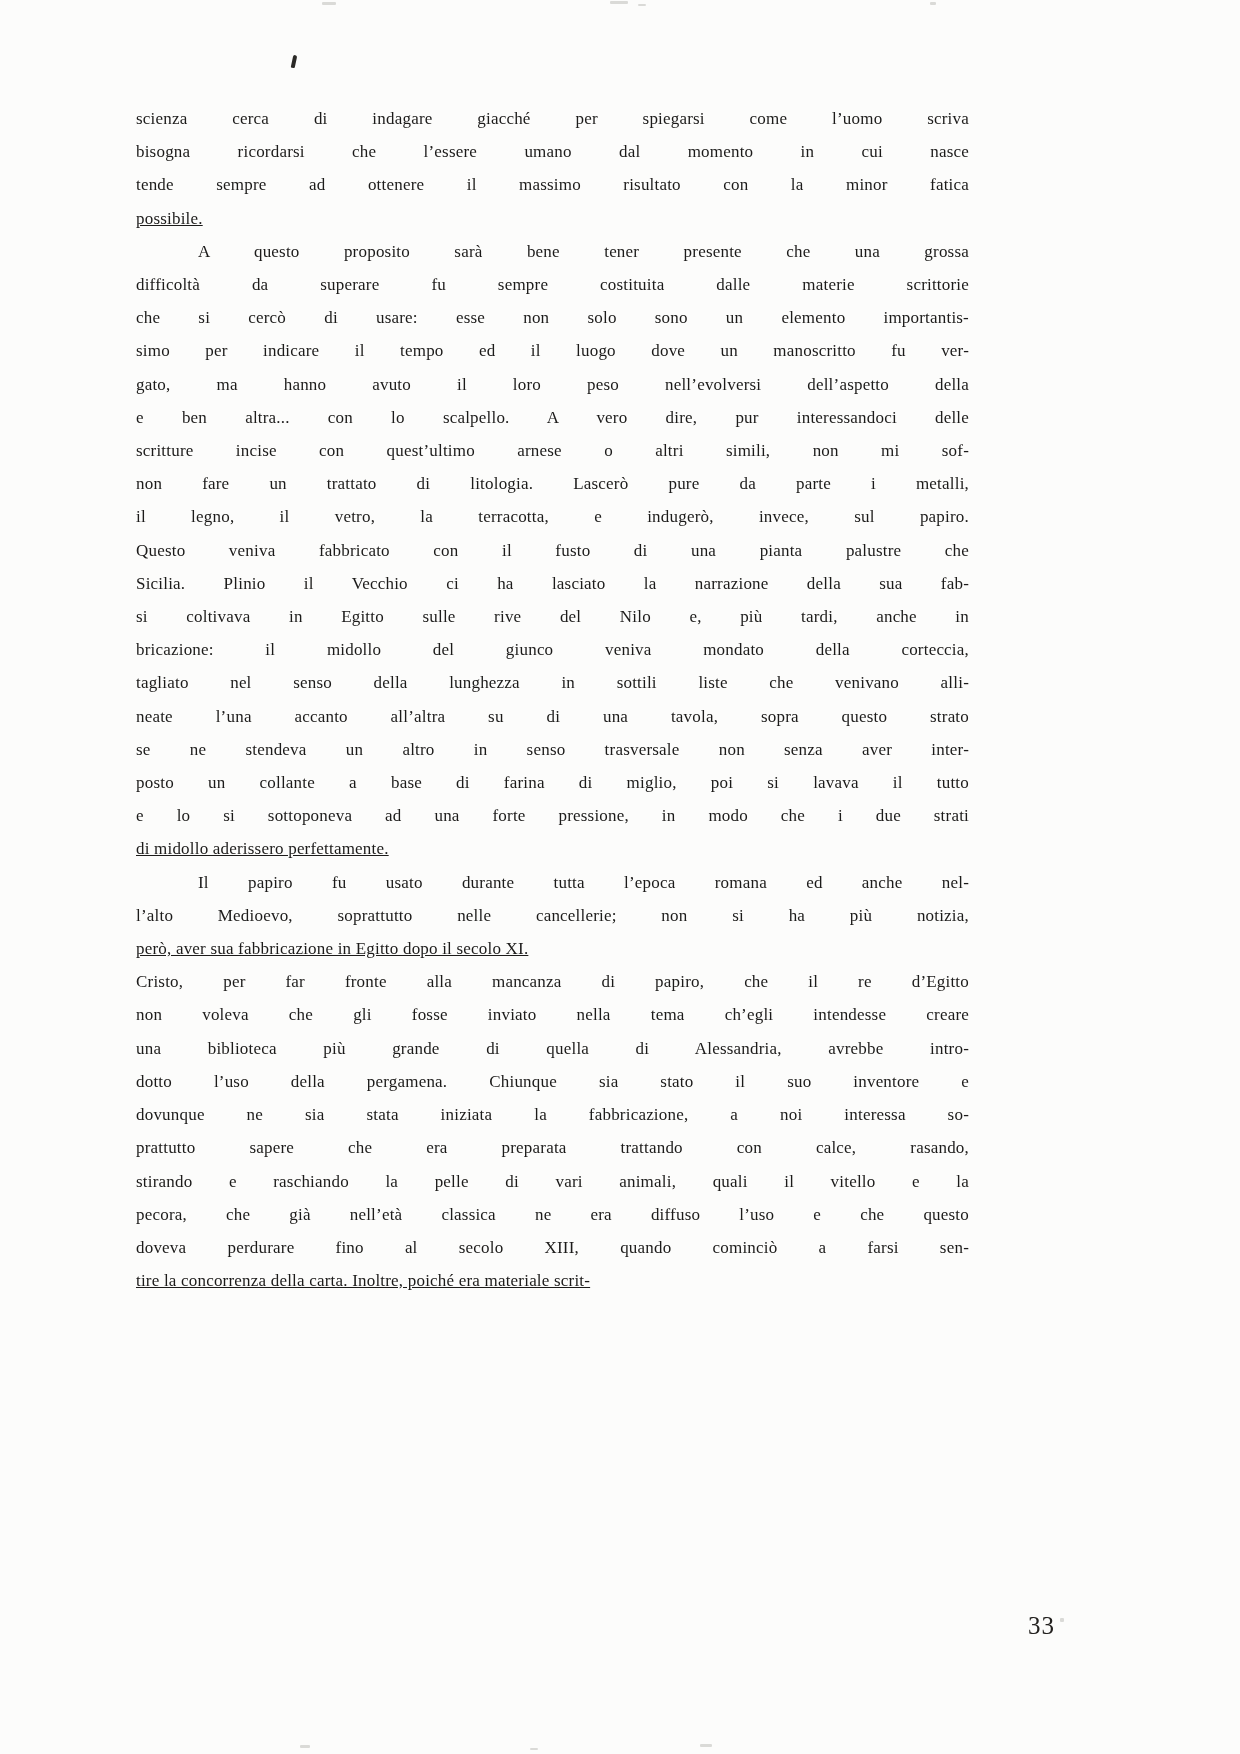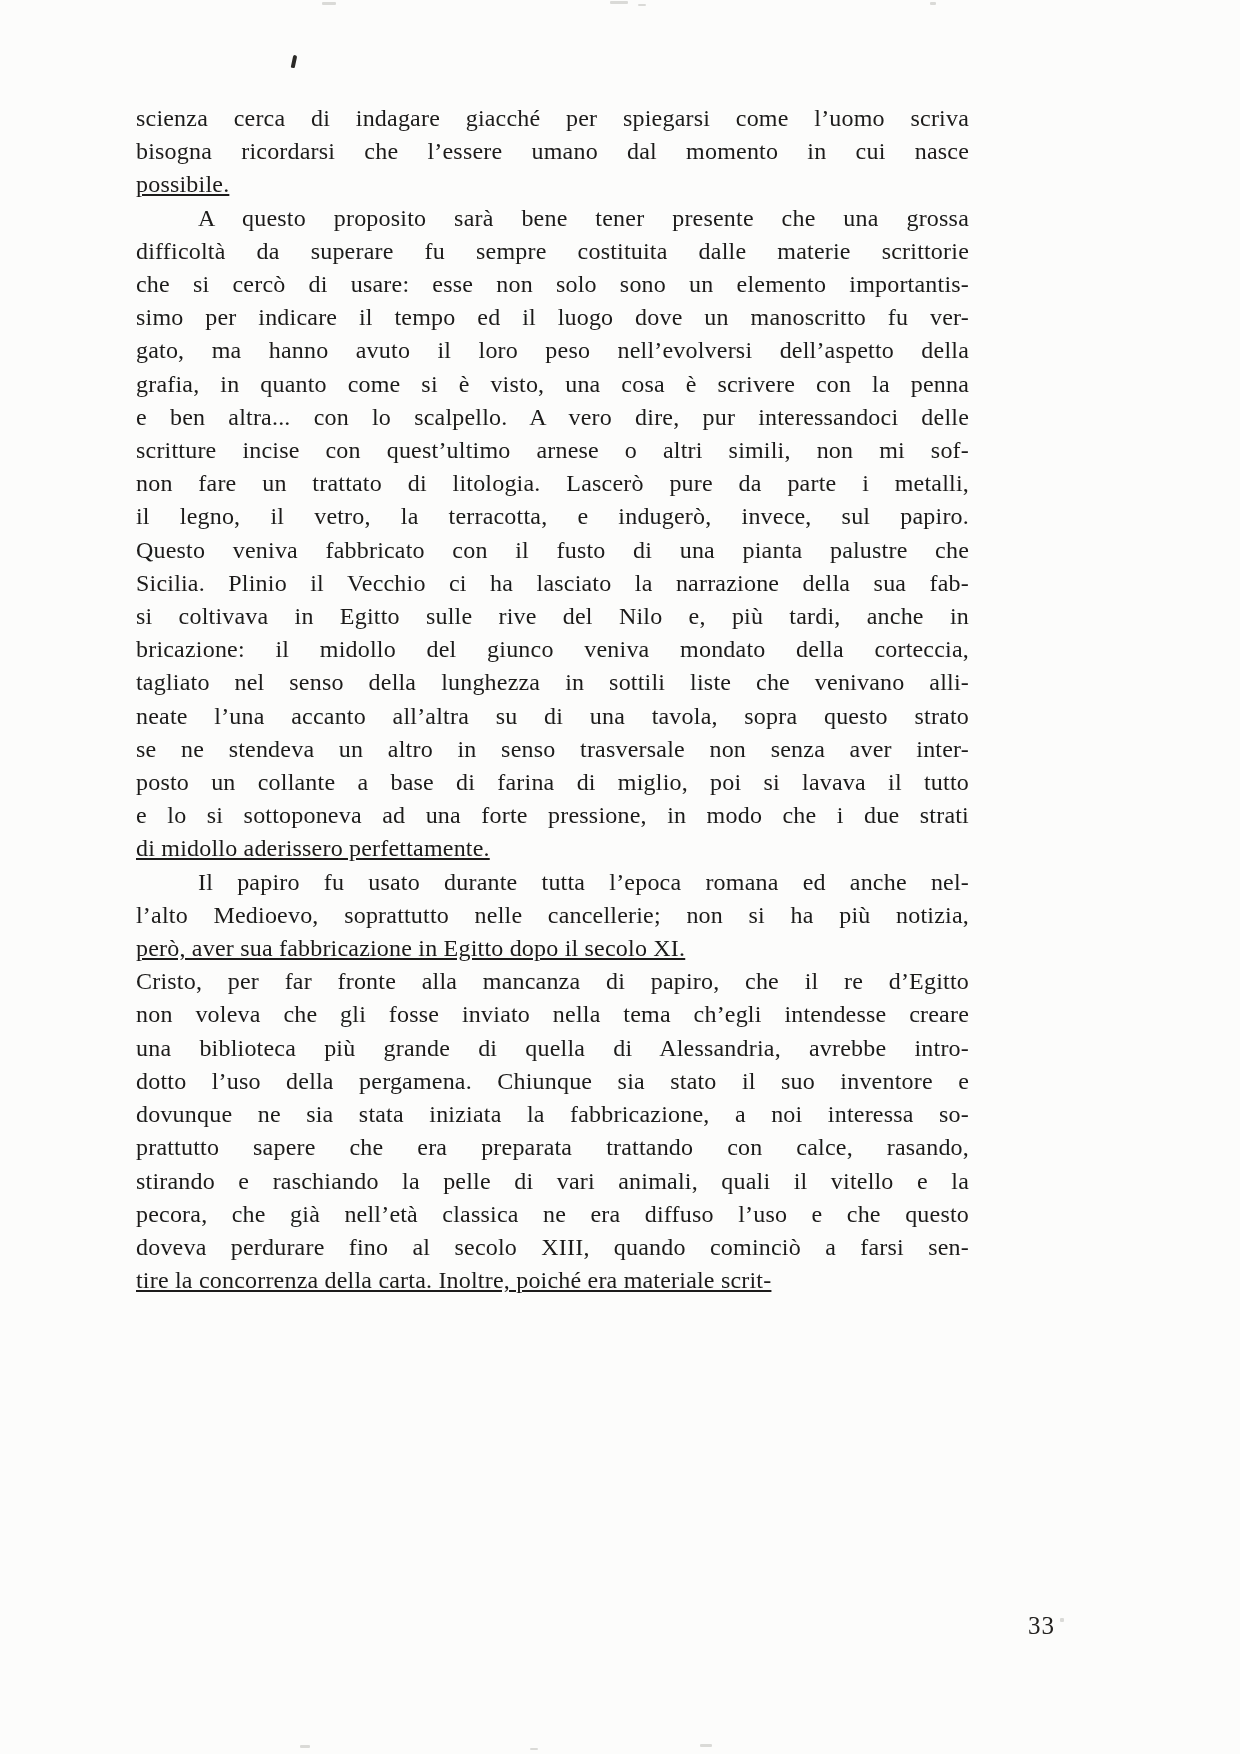--- a/index.html
+++ b/index.html
@@ -13,21 +13,21 @@
     height: 1754px;
     background: #fcfcfb;
     overflow: hidden;
     font-family: "Liberation Serif", "DejaVu Serif", serif;
   }
   .text-block {
     position: absolute;
     left: 136px;
     top: 102px;
     width: 833px;
-    font-size: 24px;
+    font-size: 17px;
     line-height: 33.2px;
     color: #1c1b1a;
     letter-spacing: 0.2px;
   }
   .line {
     text-align: justify;
     text-align-last: justify;
   }
   .line.para-end {
     text-align-last: left;
@@ -80,27 +80,27 @@
   <div class="artifact speck s3"></div>
   <div class="artifact speck s4"></div>
   <div class="artifact speck s5"></div>
   <div class="artifact speck s6"></div>
   <div class="artifact speck s7"></div>
   <div class="artifact speck s8"></div>
 
   <div id="text-block" class="text-block" style="color: rgb(28, 27, 26);">
       <div class="line">scienza cerca di indagare giacché per spiegarsi come l’uomo scriva</div>
       <div class="line">bisogna ricordarsi che l’essere umano dal momento in cui nasce</div>
+      <div class="line">tende sempre ad ottenere il massimo risultato con la minor fatica</div>
       <div class="line para-end">possibile.</div>
       <div class="line indented">A questo proposito sarà bene tener presente che una grossa</div>
       <div class="line">difficoltà da superare fu sempre costituita dalle materie scrittorie</div>
       <div class="line">che si cercò di usare: esse non solo sono un elemento importantis-</div>
       <div class="line">simo per indicare il tempo ed il luogo dove un manoscritto fu ver-</div>
       <div class="line">gato, ma hanno avuto il loro peso nell’evolversi dell’aspetto della</div>
-      <div class="line">grafia, in quanto come si è visto, una cosa è scrivere con la penna</div>
       <div class="line">e ben altra... con lo scalpello. A vero dire, pur interessandoci delle</div>
       <div class="line">scritture incise con quest’ultimo arnese o altri simili, non mi sof-</div>
       <div class="line">non fare un trattato di litologia. Lascerò pure da parte i metalli,</div>
       <div class="line">il legno, il vetro, la terracotta, e indugerò, invece, sul papiro.</div>
       <div class="line">Questo veniva fabbricato con il fusto di una pianta palustre che</div>
       <div class="line">Sicilia. Plinio il Vecchio ci ha lasciato la narrazione della sua fab-</div>
       <div class="line">si coltivava in Egitto sulle rive del Nilo e, più tardi, anche in</div>
       <div class="line">bricazione: il midollo del giunco veniva mondato della corteccia,</div>
       <div class="line">tagliato nel senso della lunghezza in sottili liste che venivano alli-</div>
       <div class="line">neate l’una accanto all’altra su di una tavola, sopra questo strato</div>

